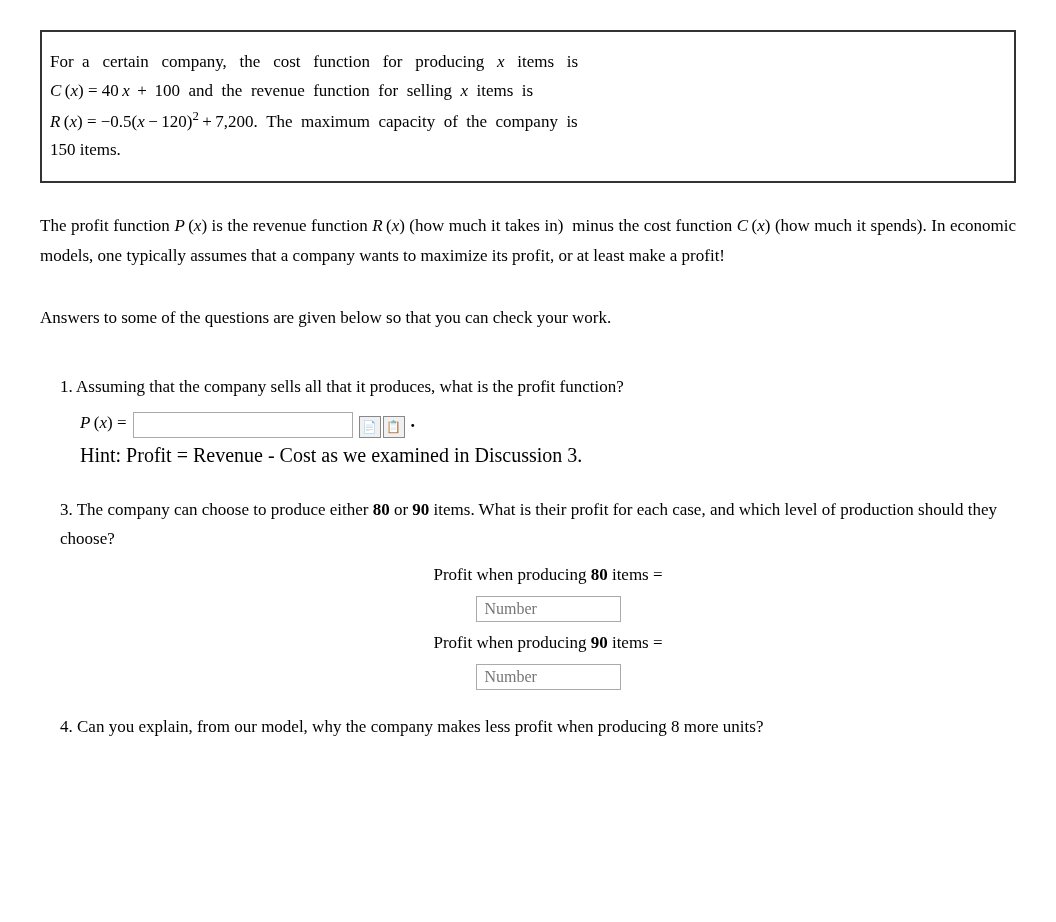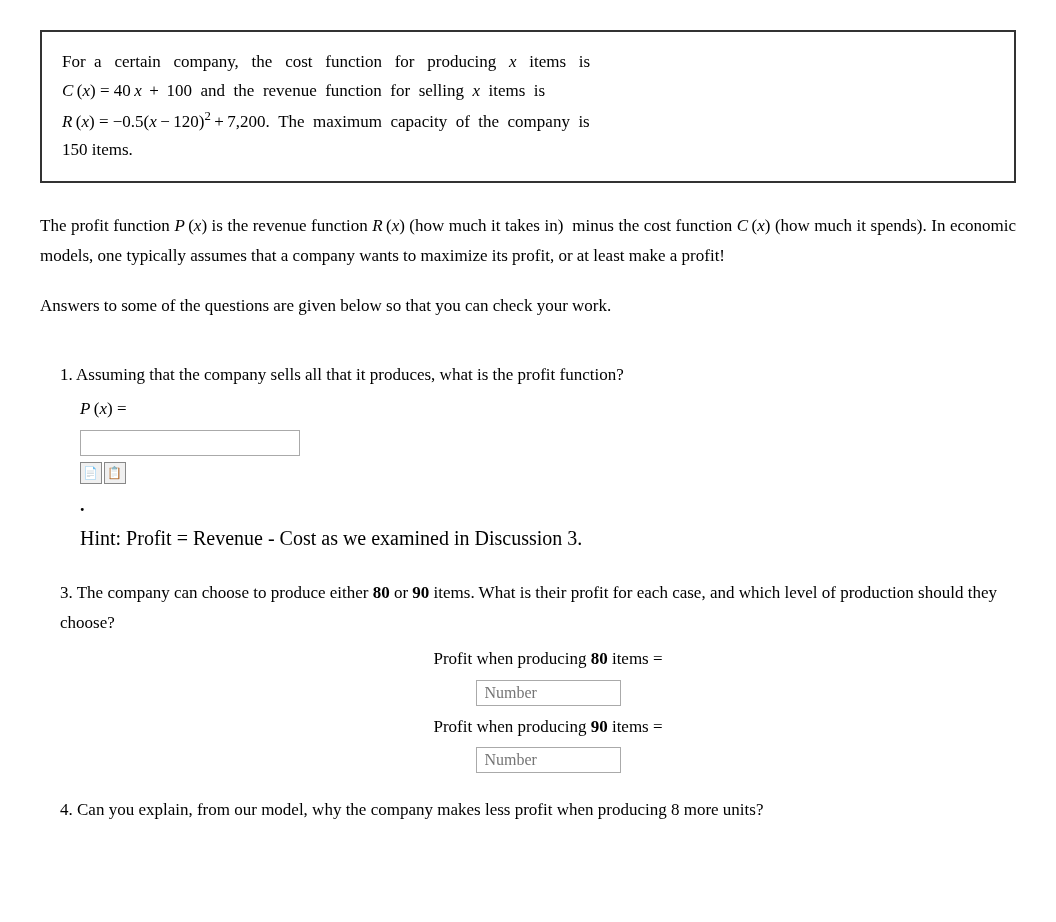--- a/index.html
+++ b/index.html
@@ -12,31 +12,31 @@
       background: #ffffff;
       font-family: Georgia, 'Times New Roman', Times, serif;
       font-size: 17px;
       color: #000000;
       padding: 30px 40px;
       max-width: 1056px;
     }
 
     .problem-box {
       border: 2px solid #333;
-      padding: 16px 20px;
+      padding: 16px 8px;
       margin-bottom: 28px;
       line-height: 1.7;
     }
 
     .problem-box p {
       text-align: justify;
     }
 
     .intro-text {
-      margin-bottom: 20px;
+      margin-bottom: 32px;
       line-height: 1.75;
       text-align: justify;
     }
 
     .answers-intro {
       margin-bottom: 40px;
       line-height: 1.75;
     }
 
     .questions-list {
@@ -99,26 +99,25 @@
       font-style: italic;
     }
 
     sup {
       font-size: 0.75em;
       vertical-align: super;
     }
 
     .profit-row {
       display: flex;
-      align-items: flex-start;
+      align-items: flex-end;
       margin-top: 4px;
       margin-left: 20px;
       gap: 6px;
       flex-wrap: wrap;
-      flex-direction: column;
     }
 
     .number-input-row {
       display: flex;
       align-items: center;
       margin-top: 6px;
       margin-left: 20px;
       gap: 6px;
       flex-direction: column;
     }

